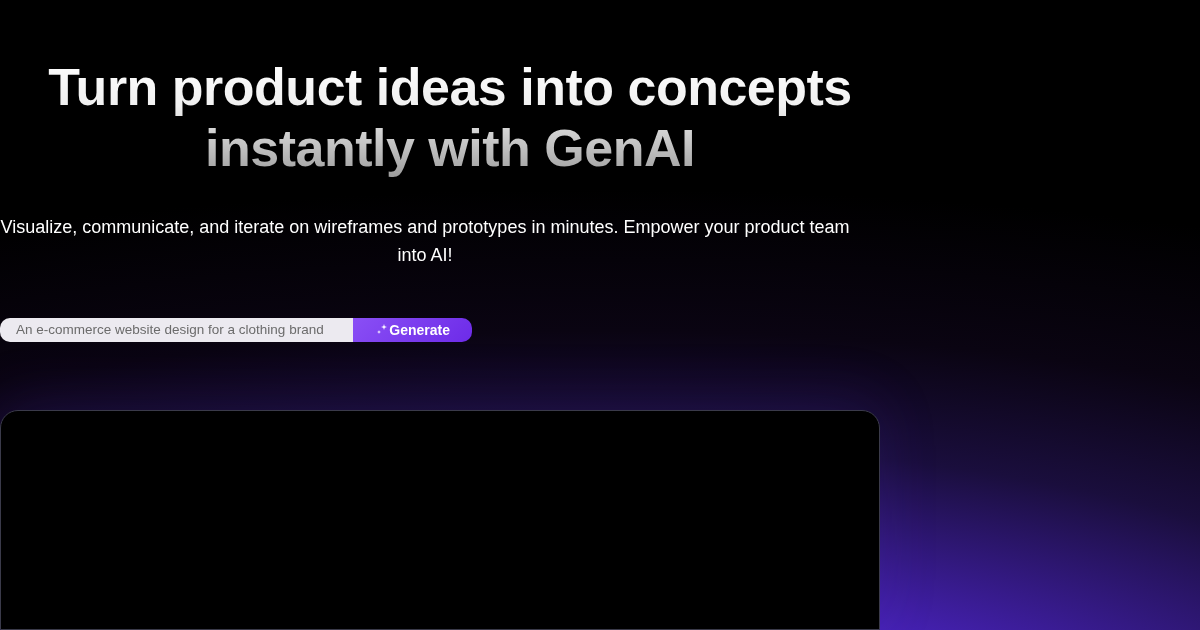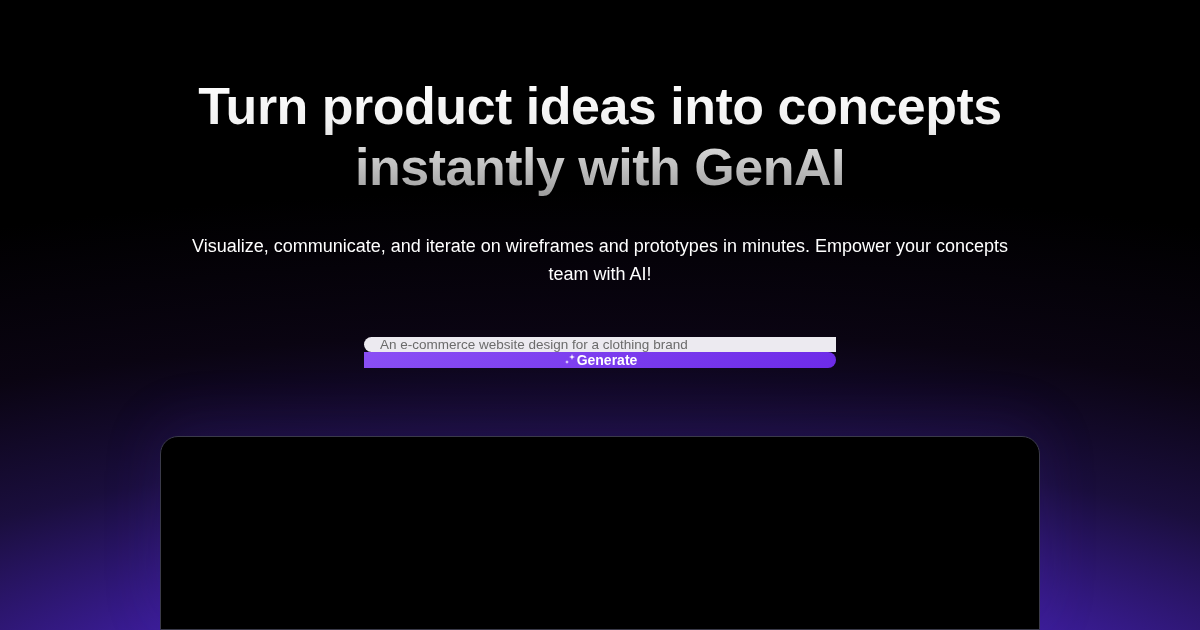--- a/index.html
+++ b/index.html
@@ -21,22 +21,22 @@
       position: absolute;
       inset: 0;
       background: radial-gradient(ellipse 140% 90% at 50% 120%, #5b2fd9 0%, #4a23c0 25%, #1a0e3d 55%, #0a0412 75%, #000000 100%);
     }
 
     .content {
       position: relative;
       z-index: 2;
       display: flex;
       flex-direction: column;
-      align-items: center;
-      padding-top: 76px;
+      align-items: flex-start;
+      padding-top: 57px;
       width: 100%;
       height: 100%;
     }
 
     .headline {
       font-size: 52px;
       font-weight: 700;
       text-align: center;
       line-height: 1.18;
       letter-spacing: -0.5px;
@@ -57,21 +57,20 @@
       line-height: 1.55;
       max-width: 850px;
     }
 
     .prompt-bar {
       margin-top: 48px;
       display: flex;
       align-items: stretch;
       width: 472px;
       height: 44px;
-      flex-direction: column;
     }
 
     .prompt-input {
       flex: 1;
       background: #eceaf0;
       border: none;
       border-radius: 10px 0 0 10px;
       padding: 0 16px;
       font-size: 13.5px;
       color: #4a4a4a;
@@ -118,21 +117,21 @@
   </style>
 </head>
 <body>
 
 <div class="bg-gradient"></div>
 
 <div class="content">
 
   <h1 class="headline">Turn product ideas into concepts instantly with GenAI</h1>
 
-  <p class="subhead">Visualize, communicate, and iterate on wireframes and prototypes in minutes. Empower your concepts team with AI!</p>
+  <p class="subhead">Visualize, communicate, and iterate on wireframes and prototypes in minutes. Empower your product team into AI!</p>
 
   <div class="prompt-bar">
     <input type="text" class="prompt-input" placeholder="An e-commerce website design for a clothing brand" style="">
     <button class="generate-btn">
       <span class="sparkle-icon">
         <svg width="14" height="14" viewBox="0 0 14 14" fill="none">
           <path d="M9 1 L9.7 3.3 L12 4 L9.7 4.7 L9 7 L8.3 4.7 L6 4 L8.3 3.3 Z" fill="white"></path>
           <path d="M4 7 L4.5 8.5 L6 9 L4.5 9.5 L4 11 L3.5 9.5 L2 9 L3.5 8.5 Z" fill="white"></path>
         </svg>
       </span>

